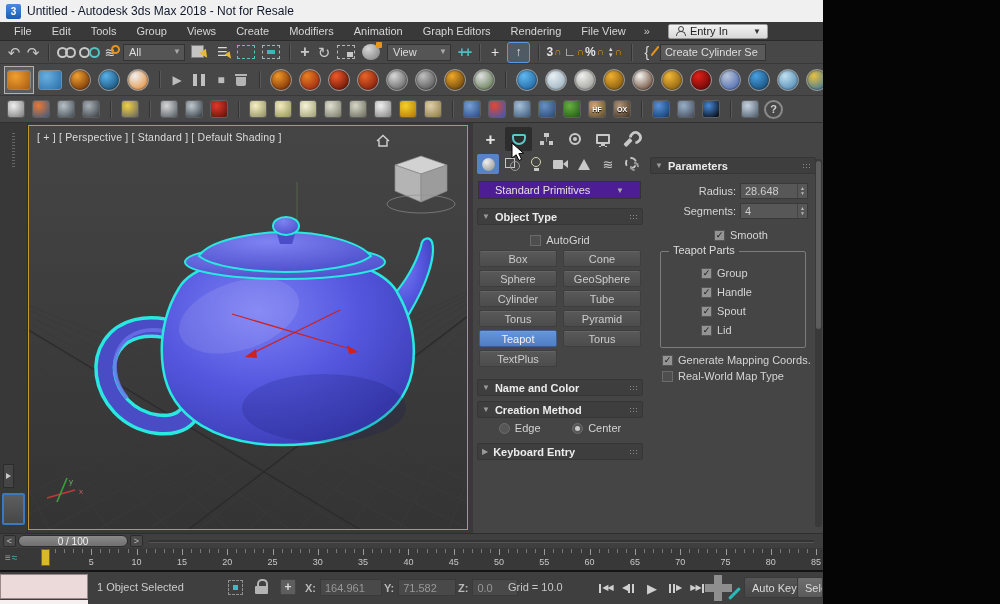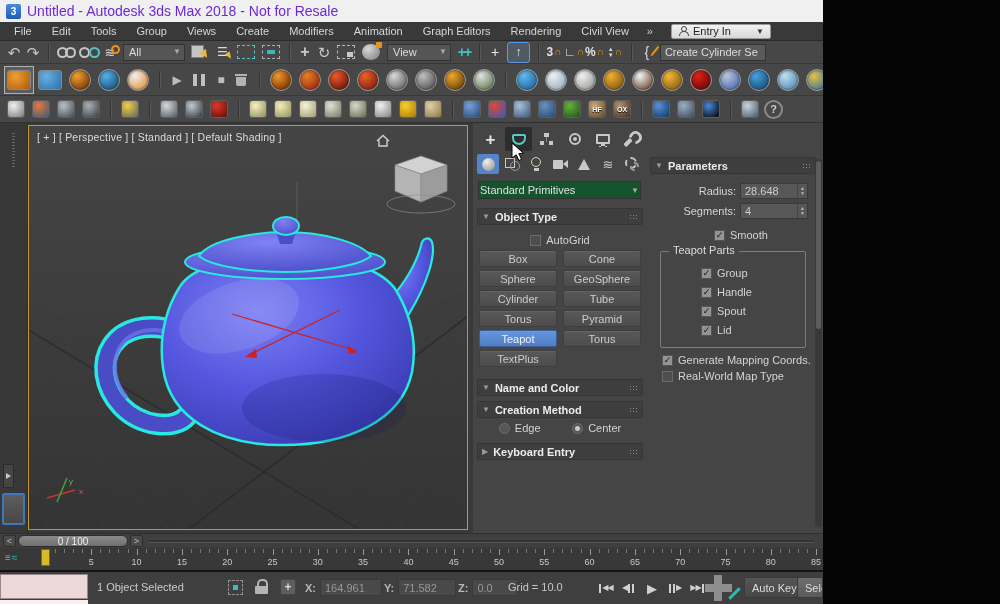--- a/index.html
+++ b/index.html
@@ -3,21 +3,21 @@
 <meta charset="utf-8">
 <style>
   html,body{margin:0;padding:0;background:#000;}
   *{box-sizing:border-box;font-family:"Liberation Sans","DejaVu Sans",sans-serif;}
   .screen{position:relative;width:1000px;height:604px;background:#050505;overflow:hidden;}
   .app{position:absolute;left:0;top:0;width:823px;height:604px;background:#3f3f3f;overflow:hidden;}
 
   
   .titlebar{position:absolute;left:0;top:0;width:823px;height:22px;background:#f0f0f0;display:flex;align-items:center;padding:0 6px;}
   .appbadge{width:15px;height:15px;background:linear-gradient(#4a8ae0,#1d5cb4);color:#fff;font-size:10px;font-weight:bold;display:flex;align-items:center;justify-content:center;border-radius:2px;margin-right:6px;}
-  .wtitle{font-size:14px;color:#6d28d9;}
+  .wtitle{font-size:12px;color:#0f172a;}
 
   
   .menubar{position:absolute;left:0;top:22px;width:823px;height:19px;background:#393939;border-bottom:1px solid #2a2a2a;display:flex;align-items:center;padding:0 4px;}
   .mitem{font-size:11px;color:#d6d6d6;padding:0 10px;line-height:18px;cursor:default;}
   .moverflow{color:#c8c8c8;font-size:11px;margin-left:4px;padding:0 4px;}
   .signin{margin-left:14px;height:15px;background:linear-gradient(#f2f2f2,#d8d8d8);border:1px solid #9a9a9a;border-radius:2px;display:flex;align-items:center;padding:0 6px;width:100px;}
   .personic{position:relative;width:10px;height:10px;margin-right:5px;}
   .personic::before{content:'';position:absolute;left:3px;top:0;width:4px;height:4px;border:1px solid #444;border-radius:50%;}
   .personic::after{content:'';position:absolute;left:1px;top:5px;width:8px;height:4px;border:1px solid #444;border-bottom:none;border-radius:5px 5px 0 0;}
   .signin b{font-weight:normal;font-size:11px;color:#222;flex:1;}
@@ -130,21 +130,21 @@
   .c-light::before{content:'';position:absolute;left:0;top:0;width:8px;height:8px;border:1.5px solid #d8d8a8;border-radius:50%;}
   .c-light::after{content:'';position:absolute;left:3px;bottom:0;width:5px;height:3px;background:#c8c8c8;}
   .c-cam{position:relative;width:15px;height:9px;}
   .c-cam::before{content:'';position:absolute;left:0;top:0;width:10px;height:9px;background:#c8c8c8;border-radius:1px;}
   .c-cam::after{content:'';position:absolute;right:0;top:0;width:0;height:0;border:4.5px solid transparent;border-right:5px solid #c8c8c8;}
   .c-helper{width:0;height:0;border-left:6px solid transparent;border-right:6px solid transparent;border-bottom:11px solid #c8c8c8;}
   .c-space{font-size:13px;}
   .c-sys{position:relative;width:14px;height:14px;}
   .c-sys::before{content:'';position:absolute;left:0;top:0;width:8px;height:8px;border:2px dashed #c8c8c8;border-radius:50%;}
   .c-sys::after{content:'';position:absolute;right:0;bottom:0;width:5px;height:5px;border:2px dashed #9a9a9a;border-radius:50%;}
-  .pdrop{position:absolute;left:5px;top:58px;width:163px;height:18px;background:#14532d;border:1px solid #333;display:flex;align-items:center;padding:0 1px;}
+  .pdrop{position:absolute;left:5px;top:58px;width:163px;height:18px;background:#4c1d95;border:1px solid #333;display:flex;align-items:center;padding:0 16px;}
   .pdrop b{flex:1;font-weight:normal;font-size:11px;color:#e0e0e0;}
   .pdrop i{font-style:normal;font-size:8px;color:#aaa;}
 
   .col1{position:absolute;left:4px;top:80px;width:166px;}
   .col2{position:absolute;left:177px;top:34px;width:166px;}
   .rhead{height:17px;background:#3e3e3e;border:1px solid #363636;border-radius:2px;display:flex;align-items:center;padding:0 4px;margin-top:5px;}
   .rhead .tri{color:#9a9a9a;font-size:8px;margin-right:5px;}
   .rhead b{font-size:11px;color:#ececec;}
   .rhead .grip{margin-left:auto;width:9px;height:6px;background:radial-gradient(#8a8a8a 0.8px,transparent 1px);background-size:3px 3px;}
   .rbody{padding:5px 2px 7px;}
@@ -234,21 +234,21 @@
           <div class="mitem">File</div>
           <div class="mitem">Edit</div>
           <div class="mitem">Tools</div>
           <div class="mitem">Group</div>
           <div class="mitem">Views</div>
           <div class="mitem">Create</div>
           <div class="mitem">Modifiers</div>
           <div class="mitem">Animation</div>
           <div class="mitem">Graph Editors</div>
           <div class="mitem">Rendering</div>
-          <div class="mitem">Civil View</div>
+          <div class="mitem">File View</div>
         </div>
       <span class="moverflow">»</span>
       <div class="signin">
         <span class="personic"></span>
         <b>Entry In</b>
         <i>▼</i>
       </div>
     </div>
 
     <div class="tbar tb1">

